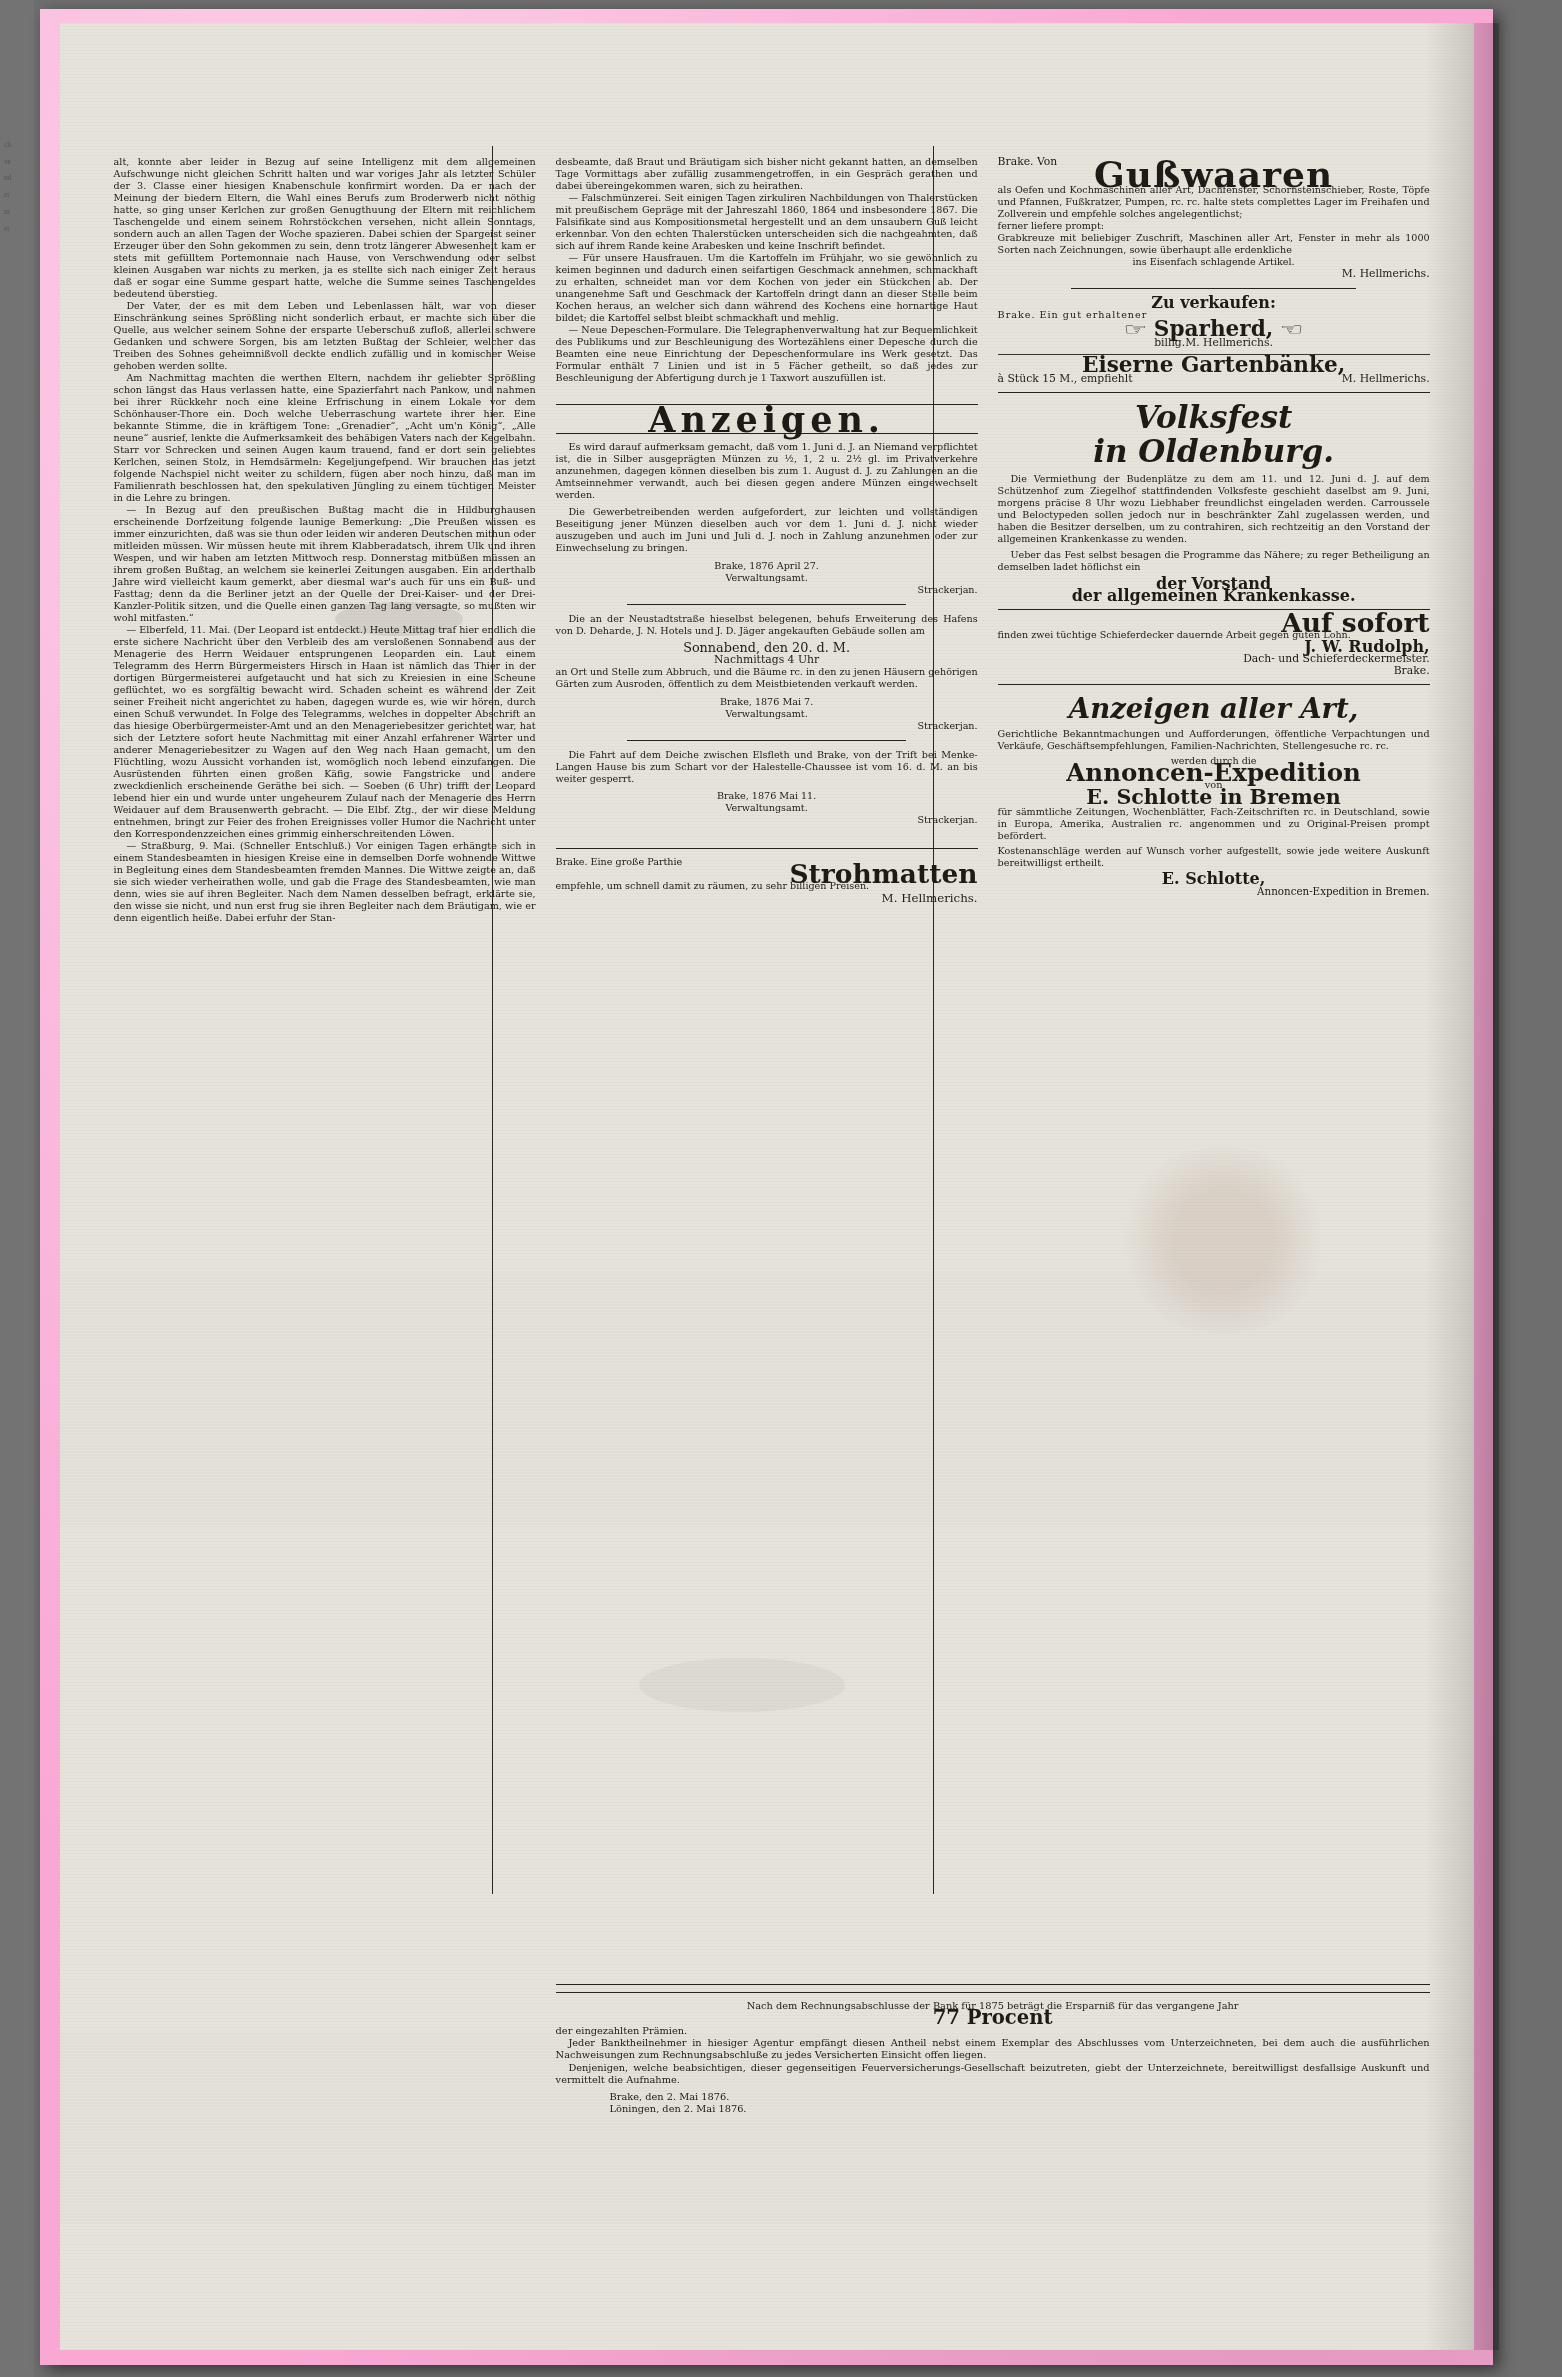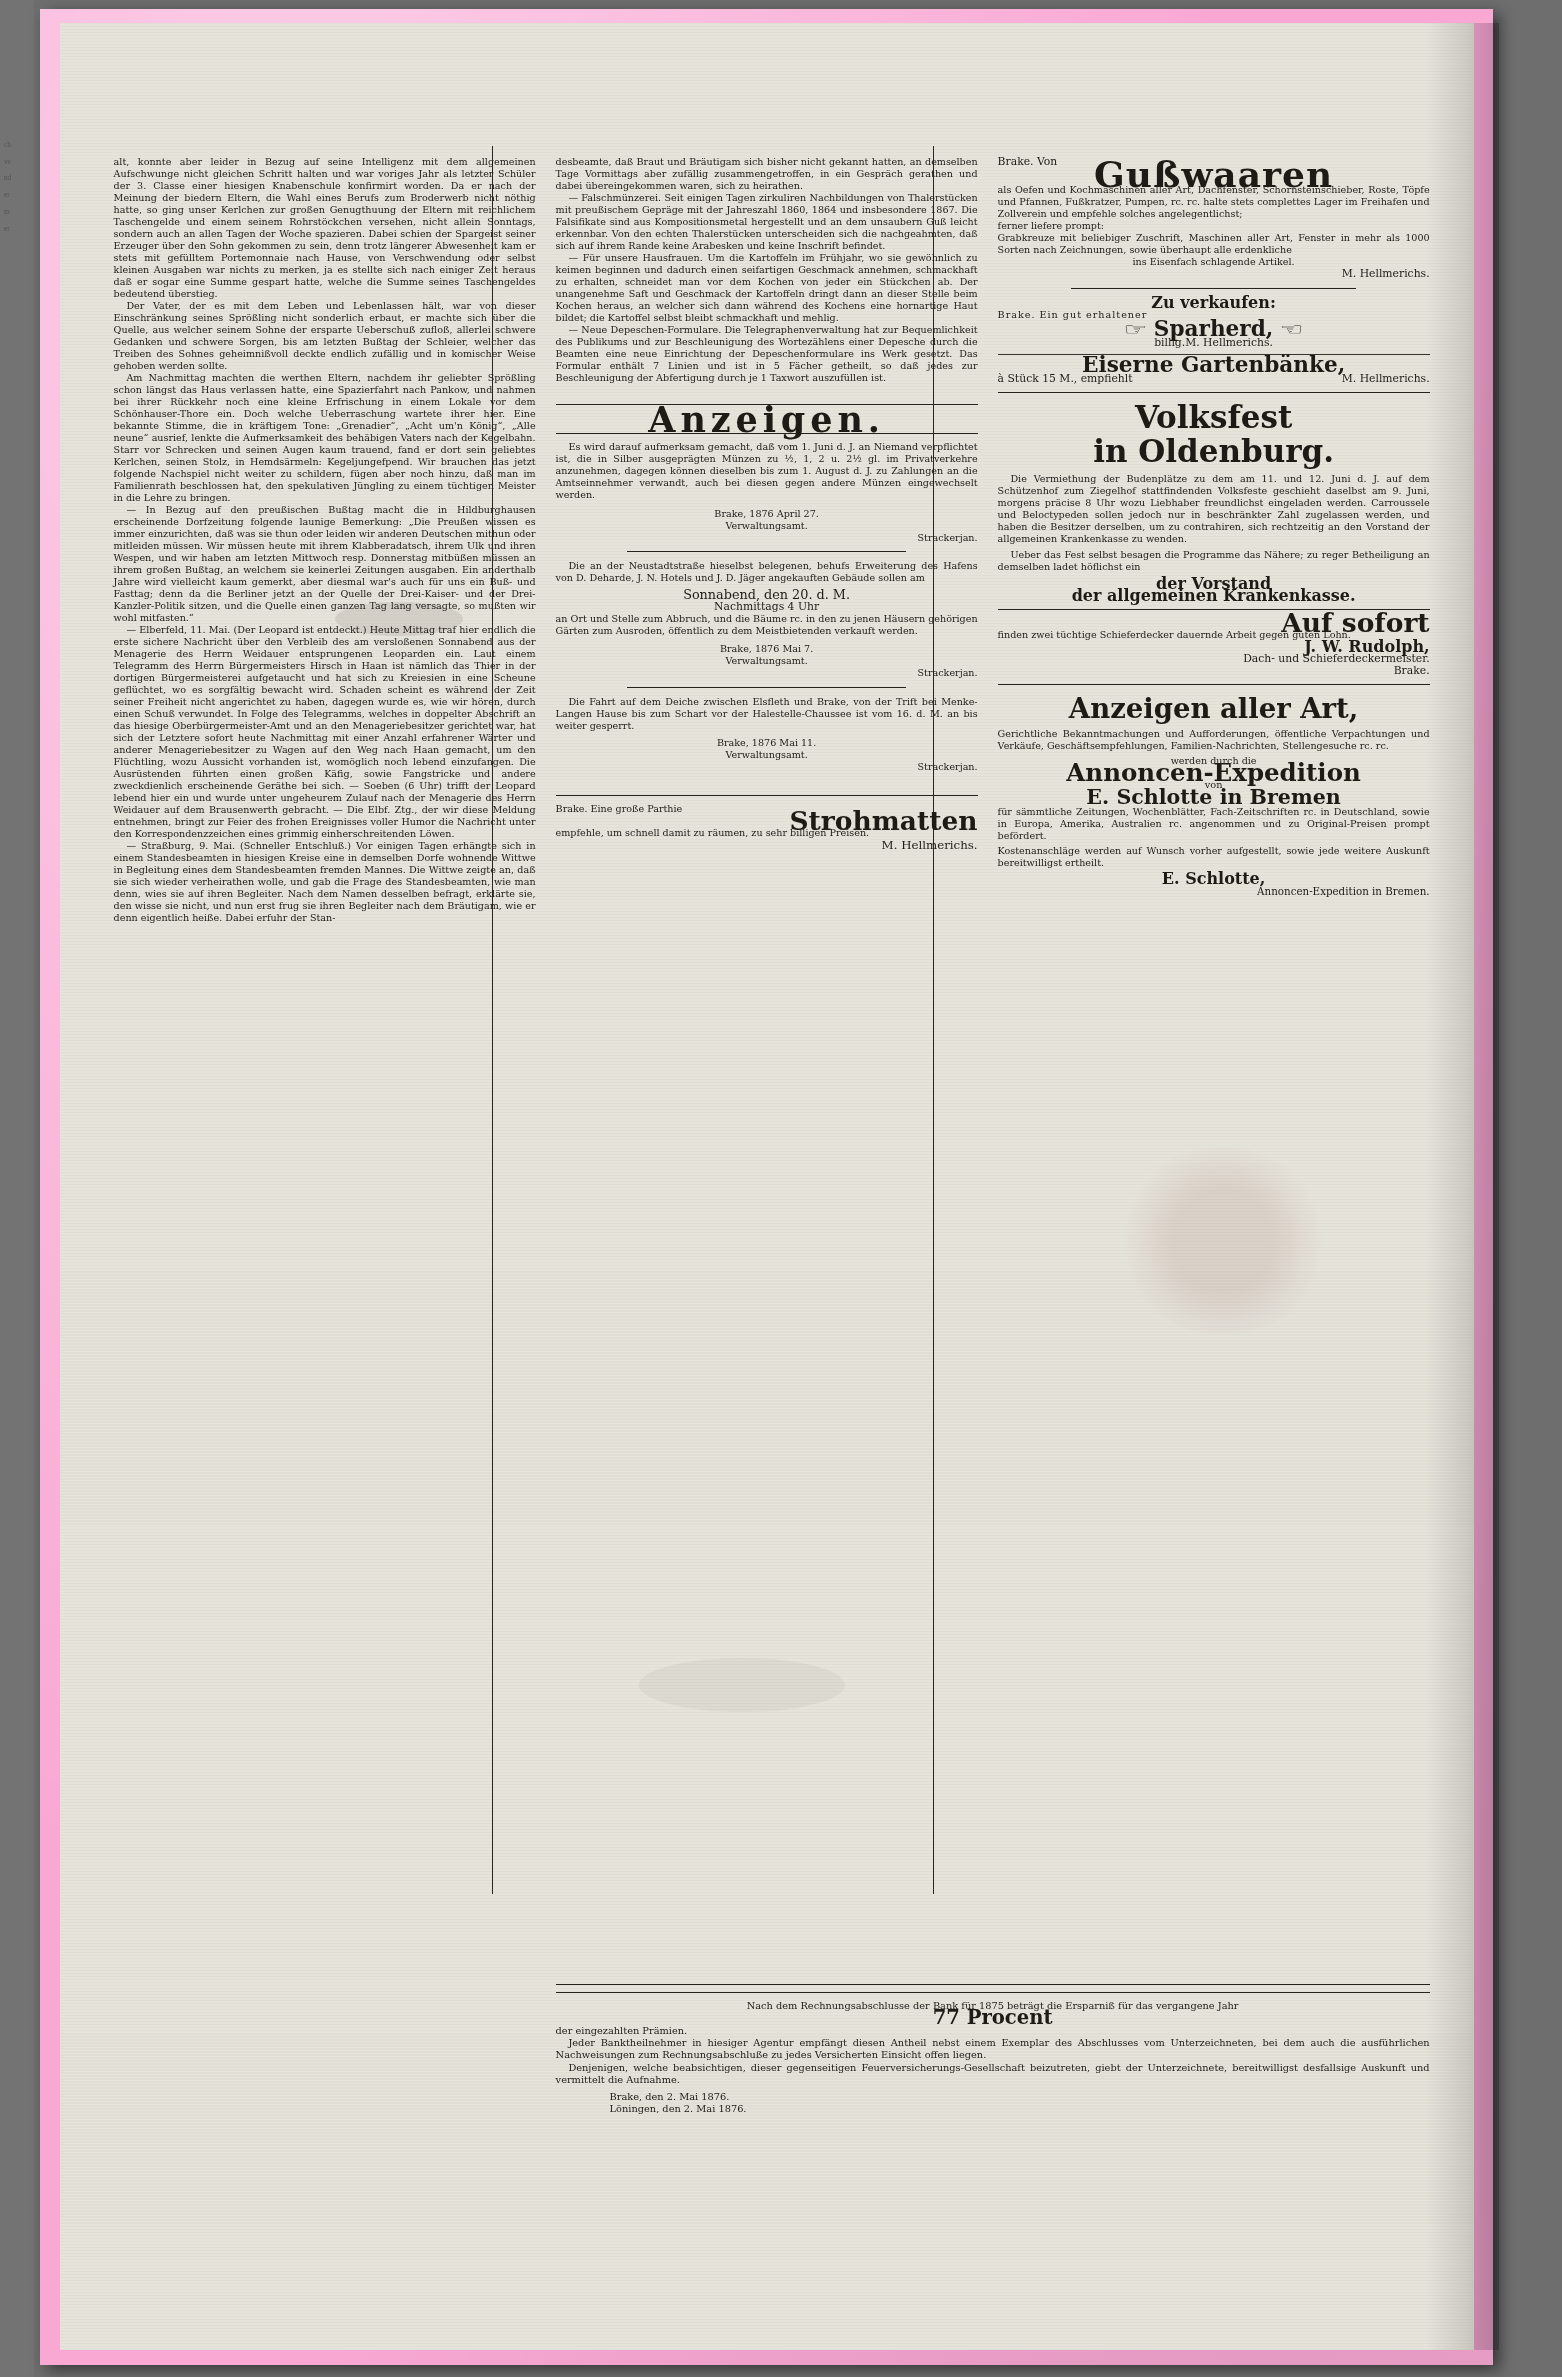--- a/index.html
+++ b/index.html
@@ -35,21 +35,21 @@
   .rule{height:1px;background:#26221e;margin:6.9px 0 6.9px 0;}
   .rule-short{height:1px;background:#26221e;width:66%;margin:7.9px auto;}
   .hair{height:0.5px;background:#3a342e;margin:4.9px 0;}
   .center{text-align:center;text-indent:0 !important;}
   .right{text-align:right;text-indent:0 !important;}
   .hdr-anzeigen{font-size:35px;letter-spacing:4.9px;text-align:center;font-weight:bold;
      font-family:"DejaVu Serif",serif;margin:8.8px 0 4.9px;}
   .hdr-gusswaaren{font-size:36px;text-align:center;font-weight:bold;letter-spacing:1px;
      font-family:"DejaVu Serif",serif;}
   .hdr-volksfest{font-size:31px;text-align:center;font-weight:bold;line-height:34px;
-     font-family:"DejaVu Serif",serif;}
+     font-family:"DejaVu Serif",serif;font-style:italic;}
   .hdr-med{font-size:21.6px;text-align:center;font-weight:bold;font-family:"DejaVu Serif",serif;}
   .hdr-sm{font-size:16px;text-align:center;font-weight:bold;font-family:"DejaVu Serif",serif;}
   .hdr-xl{font-size:26.5px;text-align:right;font-weight:bold;font-family:"DejaVu Serif",serif;}
   .bottom-block{position:absolute;left:496px;top:1954px;width:874px;}
   .bb-title{font-size:20.6px;text-align:center;font-weight:bold;font-family:"DejaVu Serif",serif;}
   .pct{font-size:19.6px;text-align:center;font-weight:bold;}
   .sig-line{text-align:center;font-size:14.7px;font-weight:bold;}
   .pointer{display:inline-block;transform:scaleX(1.6);}
   .colrule{position:absolute;top:0;width:1px;background:#2a2520;}
   .v1{left:432px;top:0;height:1787px;}
@@ -97,20 +97,21 @@
         <p>— Falschmünzerei. Seit einigen Tagen zirkuliren Nachbildungen von Thalerstücken mit preußischem Gepräge mit der Jahreszahl 1860, 1864 und insbesondere 1867. Die Falsifikate sind aus Kompositionsmetal hergestellt und an dem unsaubern Guß leicht erkennbar. Von den echten Thalerstücken unterscheiden sich die nachgeahmten, daß sich auf ihrem Rande keine Arabesken und keine Inschrift befindet.</p>
         <p>— Für unsere Hausfrauen. Um die Kartoffeln im Frühjahr, wo sie gewöhnlich zu keimen beginnen und dadurch einen seifartigen Geschmack annehmen, schmackhaft zu erhalten, schneidet man vor dem Kochen von jeder ein Stückchen ab. Der unangenehme Saft und Geschmack der Kartoffeln dringt dann an dieser Stelle beim Kochen heraus, an welcher sich dann während des Kochens eine hornartige Haut bildet; die Kartoffel selbst bleibt schmackhaft und mehlig.</p>
         <p>— Neue Depeschen-Formulare. Die Telegraphenverwaltung hat zur Bequemlichkeit des Publikums und zur Beschleunigung des Wortezählens einer Depesche durch die Beamten eine neue Einrichtung der Depeschenformulare ins Werk gesetzt. Das Formular enthält 7 Linien und ist in 5 Fächer getheilt, so daß jedes zur Beschleunigung der Abfertigung durch je 1 Taxwort auszufüllen ist.</p>
 
         <div class="rule" style="margin-top:19.6px"></div>
         <div class="hdr-anzeigen">Anzeigen.</div>
         <div class="rule"></div>
 
         <div>
           <p>Es wird darauf aufmerksam gemacht, daß vom 1. Juni d. J. an Niemand verpflichtet ist, die in Silber ausgeprägten Münzen zu ½, 1, 2 u. 2½ gl. im Privatverkehre anzunehmen, dagegen können dieselben bis zum 1. August d. J. zu Zahlungen an die Amtseinnehmer verwandt, auch bei diesen gegen andere Münzen eingewechselt werden.</p>
+          <p style="margin-top:4.9px">Die Gewerbetreibenden werden aufgefordert, zur leichten und vollständigen Beseitigung jener Münzen dieselben auch vor dem 1. Juni d. J. nicht wieder auszugeben und auch im Juni und Juli d. J. noch in Zahlung anzunehmen oder zur Einwechselung zu bringen.</p>
           <p class="center" style="margin-top:6.9px">Brake, 1876 April 27.</p>
           <p class="center">Verwaltungsamt.</p>
           <p class="right">Strackerjan.</p>
         </div>
 
         <div class="rule-short"></div>
 
         <div>
           <p>Die an der Neustadtstraße hieselbst belegenen, behufs Erweiterung des Hafens von D. Deharde, J. N. Hotels und J. D. Jäger angekauften Gebäude sollen am</p>
           <p class="center" style="font-size:12.8px;margin-top:4.9px">Sonnabend, den 20. d. M.</p>

